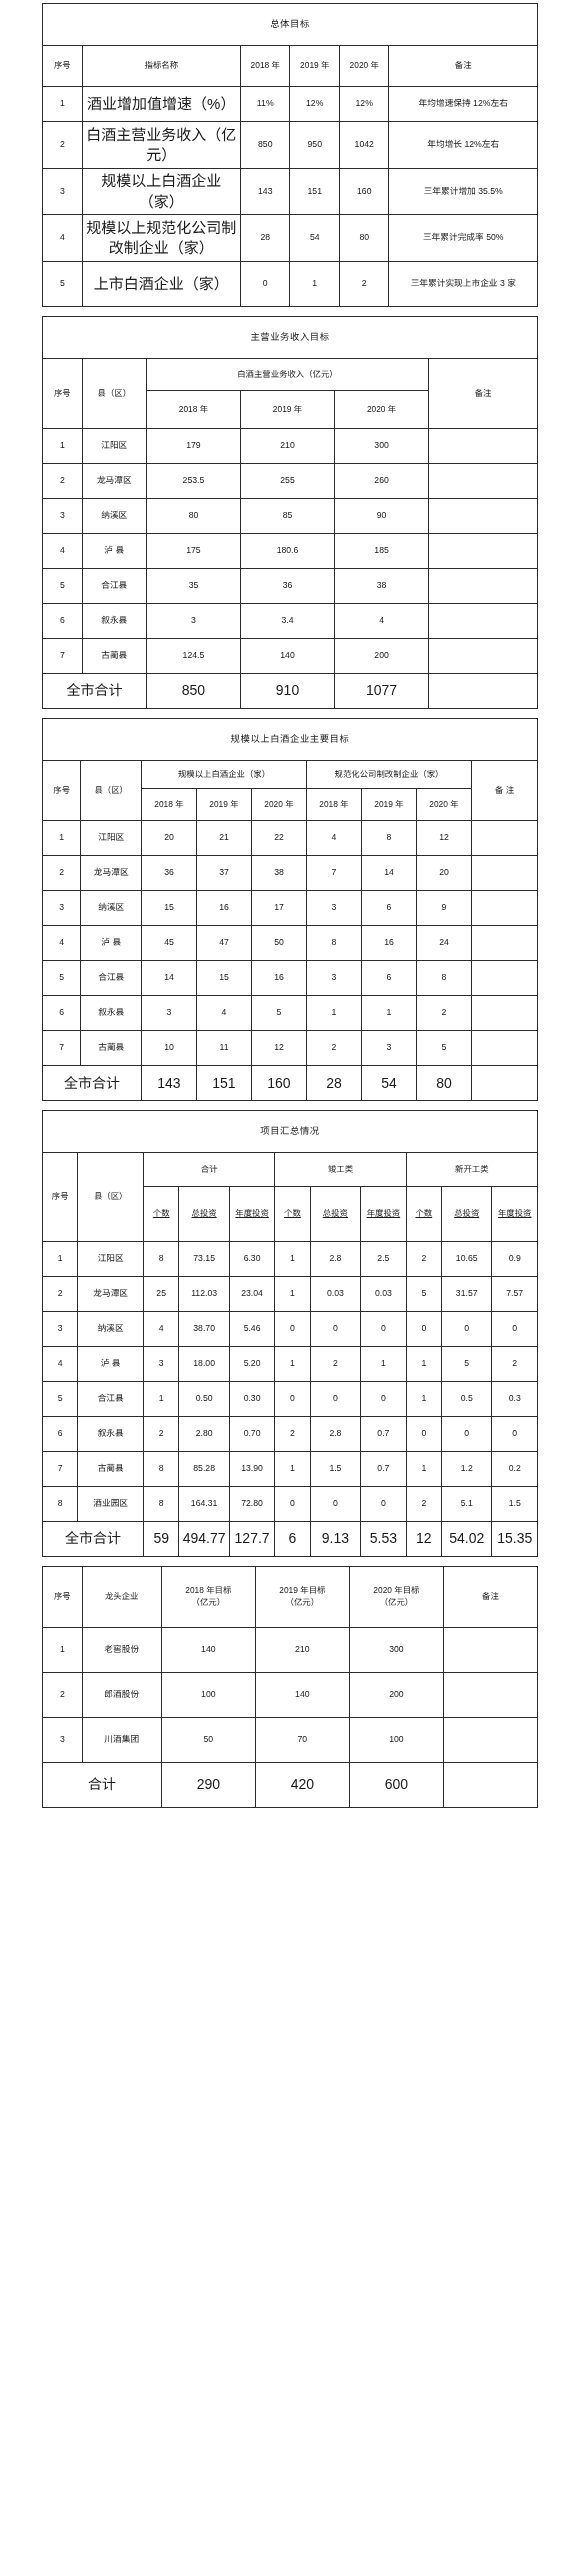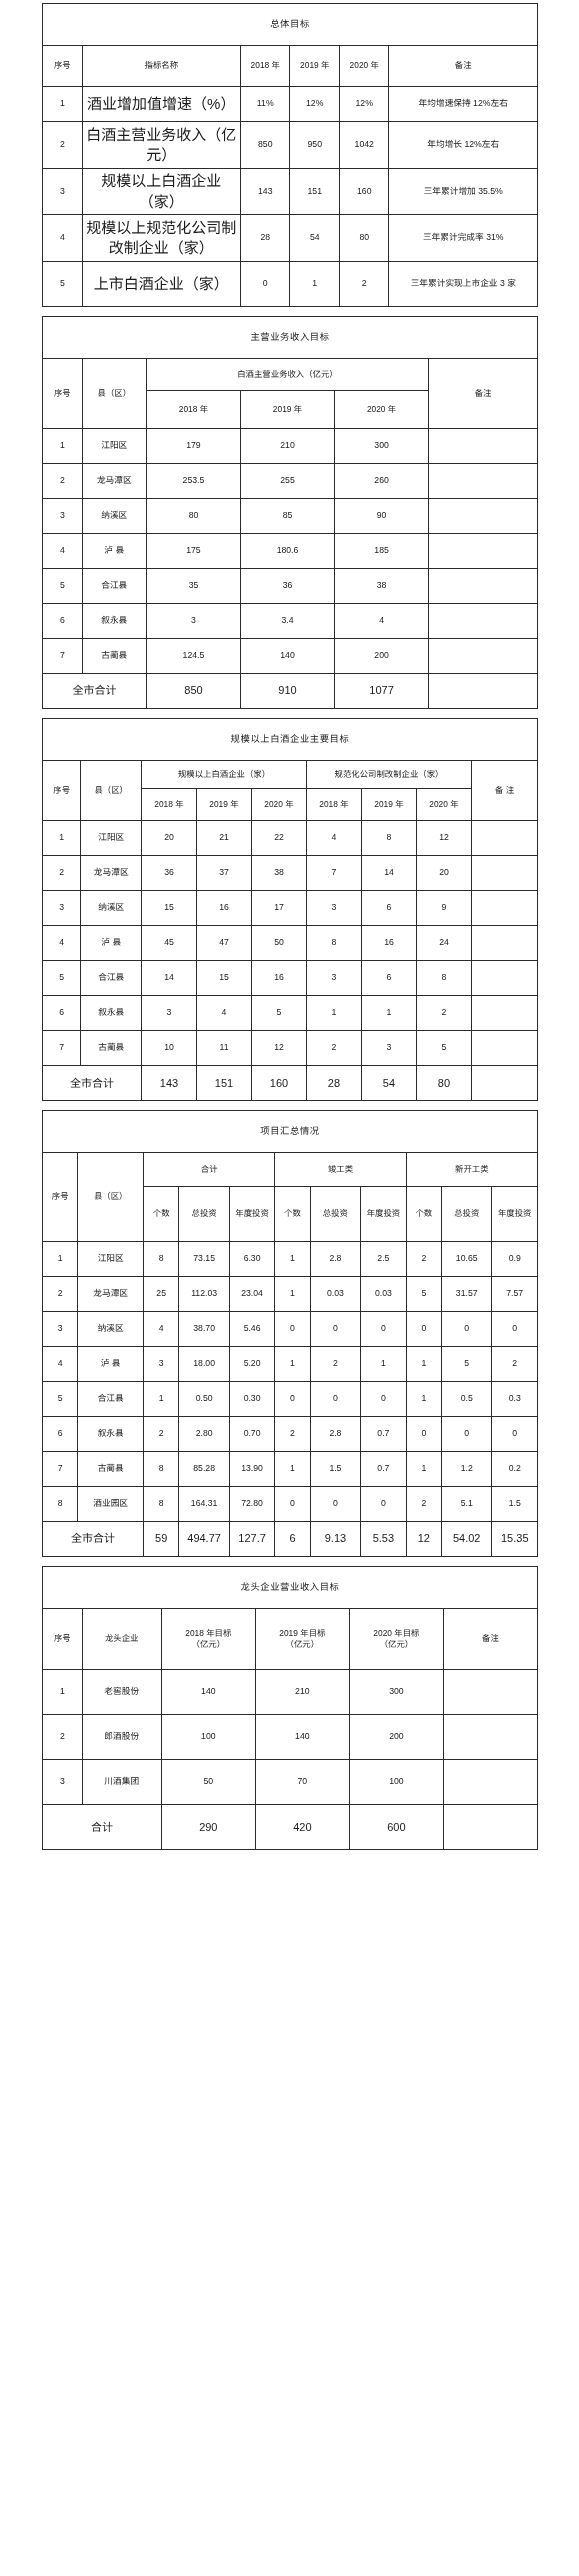--- a/index.html
+++ b/index.html
@@ -53,30 +53,30 @@
   table.doc .tall {
     height: 35px;
   }
   table.doc .taller {
     height: 45px;
   }
   table.doc .vtall {
     height: 55px;
   }
   table.doc .sum-row td {
-    font-size: 11px;
+    font-size: 14px;
     margin-top: 24px;
   }
   .spacer {
     height: 9px;
   }
   .narrow { font-size: 8px; }
   .t4 td, .t4 th { font-size: 8px; padding: 1.9px 0.6px; }
   .t4 .title-cell { font-size: 9.3px; }
-  .t4 .hdr-sub { font-size: 8px; line-height: 1.15; }
+  .t4 .hdr-sub { font-size: 8px; line-height: 1.15; text-decoration: underline; }
   .t1 .label-cell { font-size: 15px; }
   .wide-note { font-size: 8.4px; }
 </style>
 </head>
 <body>
 
 <div class="page">
 
   <div class="tbl-wrap">
     <table class="doc t1">
@@ -123,21 +123,21 @@
           <td>151</td>
           <td>160</td>
           <td class="wide-note">三年累计增加 35.5%</td>
         </tr>
         <tr class="taller">
           <td>4</td>
           <td class="label-cell">规模以上规范化公司制改制企业（家）</td>
           <td>28</td>
           <td>54</td>
           <td>80</td>
-          <td class="wide-note">三年累计完成率 31%</td>
+          <td class="wide-note">三年累计完成率 50%</td>
         </tr>
         <tr class="taller">
           <td>5</td>
           <td class="label-cell">上市白酒企业（家）</td>
           <td>0</td>
           <td>1</td>
           <td>2</td>
           <td class="wide-note">三年累计实现上市企业 3 家</td>
         </tr>
       </tbody>
@@ -528,23 +528,20 @@
     <table class="doc t5">
       <colgroup>
         <col style="width:8%">
           <col style="width:16%">
           <col style="width:19%">
         <col style="width:19%">
           <col style="width:19%">
           <col style="width:19%">
       </colgroup>
       <tbody>
-        <tr>
-          <td class="title-cell" colspan="6">龙头企业营业收入目标</td>
-        </tr>
         <tr>
           <td class="hdr vtall">序号</td>
           <td class="hdr vtall">龙头企业</td>
           <td class="hdr vtall">
             <div>2018 年目标</div>
             <div>（亿元）</div>
           </td>
           <td class="hdr vtall">
             <div>2019 年目标</div>
             <div>（亿元）</div>

